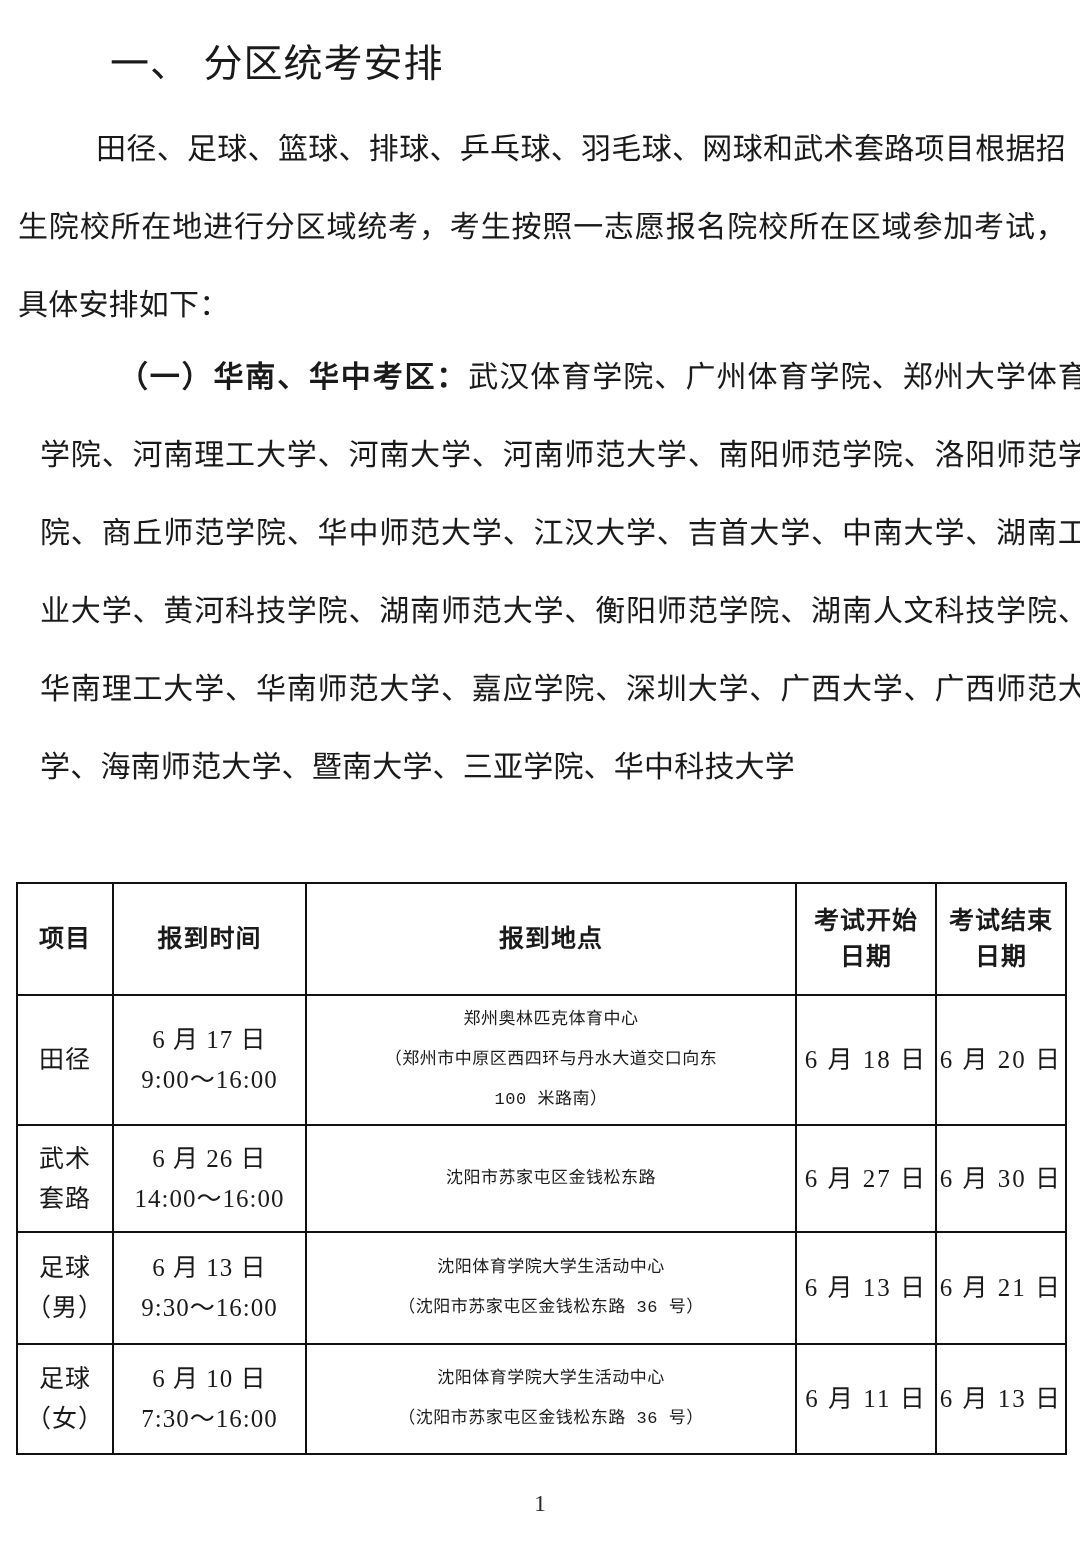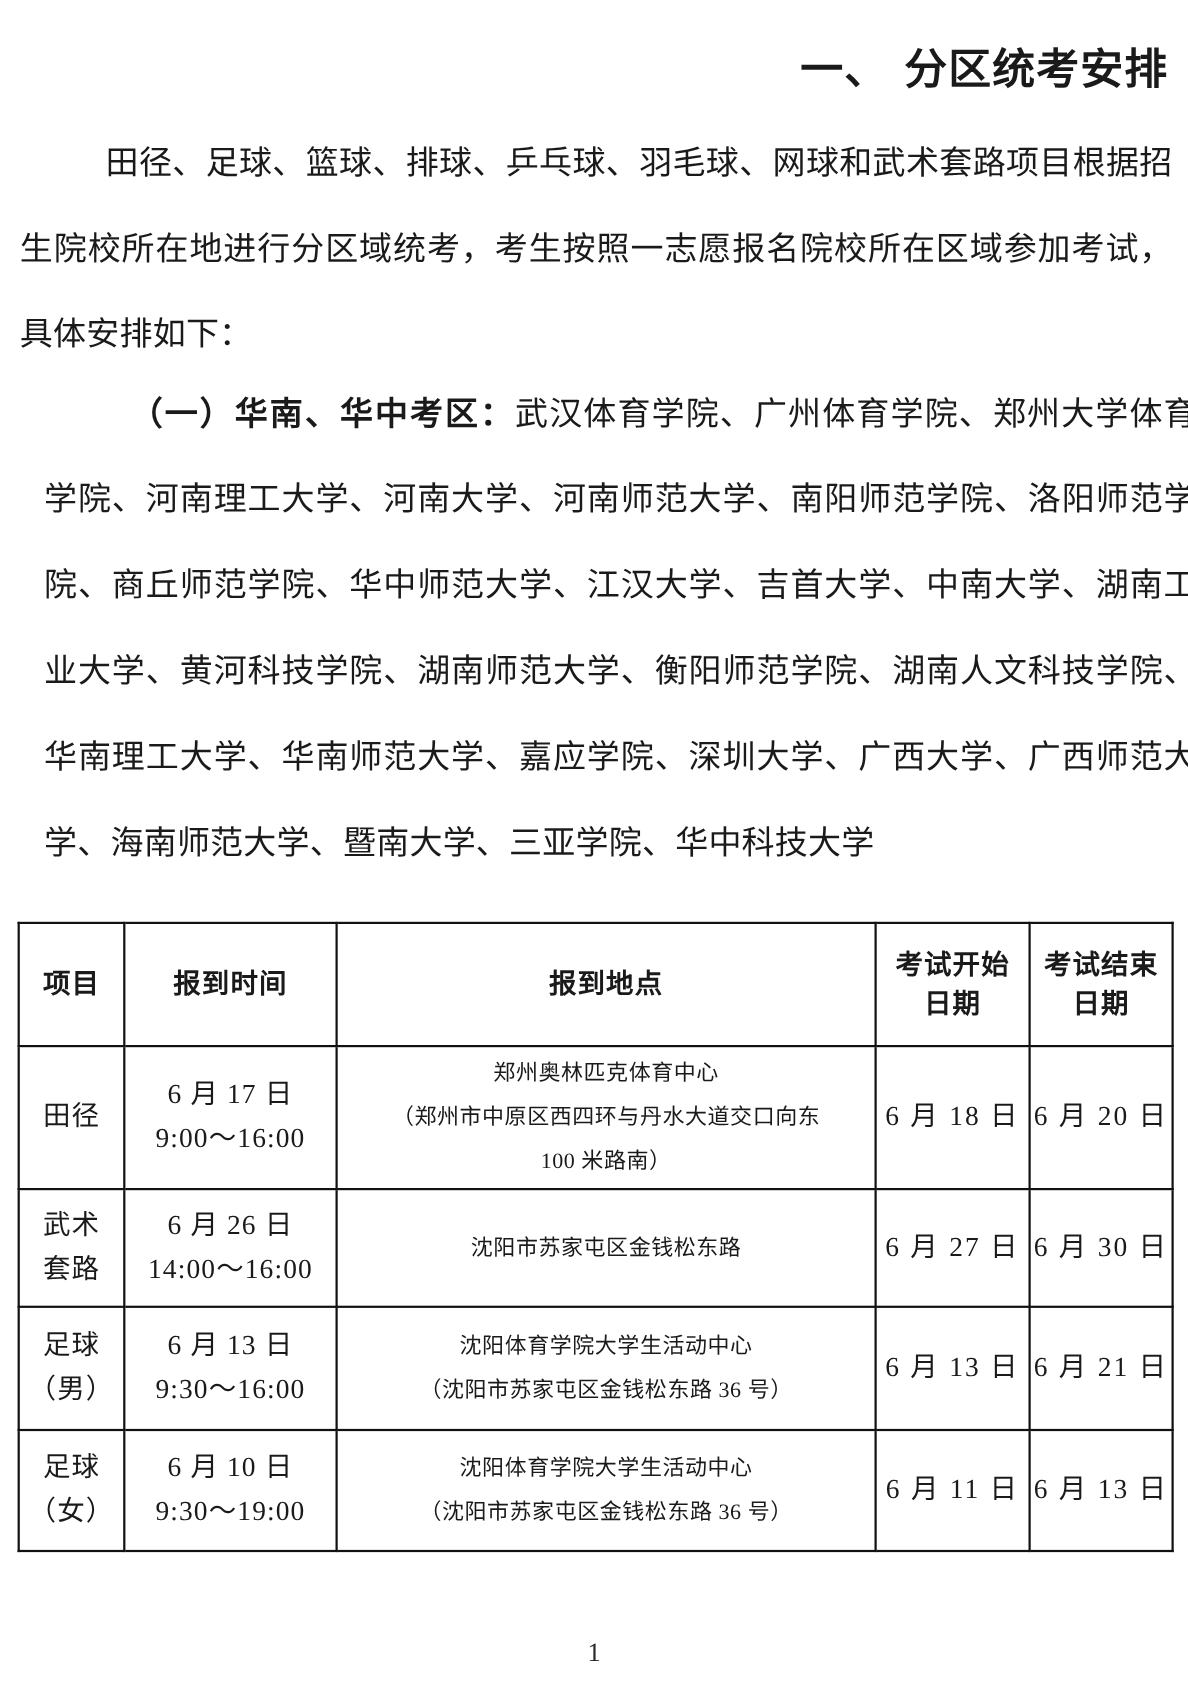--- a/index.html
+++ b/index.html
@@ -25,26 +25,25 @@
   }
 
   
   .section-heading {
     position: absolute;
     left: 18px;
     top: 14px;
     width: 1044px;
     font-size: 39px;
     line-height: 48px;
-    font-weight: bold;
+    font-weight: normal;
     letter-spacing: 1px;
     text-indent: 92px;
     white-space: nowrap;
     font-family: "DejaVu Sans", "Liberation Sans", sans-serif;
-    text-align: right;
   }
 
   .body-block {
     position: absolute;
     left: 18px;
     width: 1048px;
     font-size: 30px;
     line-height: 78px;
     text-align: justify;
     text-align-last: left;
@@ -58,21 +57,21 @@
   .lead-label {
     font-weight: bold;
     letter-spacing: 1px;
     font-family: "DejaVu Sans", "Liberation Sans", sans-serif;
   }
 
   
   .schedule-table {
     position: absolute;
     left: 16px;
-    top: 838px;
+    top: 882px;
     width: 1049px;
     border-collapse: collapse;
     table-layout: fixed;
     font-family: "Liberation Serif", "DejaVu Serif", serif;
     padding-left: 19px;
   }
   .schedule-table td, .schedule-table th {
     border: 2px solid #111111;
     text-align: center;
     vertical-align: middle;
@@ -101,22 +100,23 @@
   .row-athletics td { height: 119px; }
   .row-wushu td     { height: 97px; }
   .row-soccer-m td  { height: 102px; }
   .row-soccer-w td  { height: 100px; }
 
   .cell-lines {
     display: block;
     white-space: pre-line;
   }
   .cell-place {
-    font-size: 20px;
+    font-size: 17px;
     line-height: 40px;
+    font-family: Liberation Mono, monospace;
   }
   .cell-date {
     letter-spacing: 2px;
     white-space: nowrap;
   }
   .cell-time {
     letter-spacing: 1px;
   }
   .cell-item {
     letter-spacing: 1px;
@@ -235,21 +235,21 @@
             <span class="cell-lines cell-date">6 月 21 日</span>
           </td>
       </tr>
       <tr class="row-soccer-w">
         <td>
             <span class="cell-lines cell-item">足球
 （女）</span>
           </td>
         <td>
             <span class="cell-lines cell-time">6 月 10 日
-9:30～19:00</span>
+7:30～16:00</span>
           </td>
         <td>
             <span class="cell-lines cell-place">沈阳体育学院大学生活动中心
 （沈阳市苏家屯区金钱松东路 36 号）</span>
           </td>
         <td>
             <span class="cell-lines cell-date">6 月 11 日</span>
           </td>
         <td>
             <span class="cell-lines cell-date">6 月 13 日</span>

